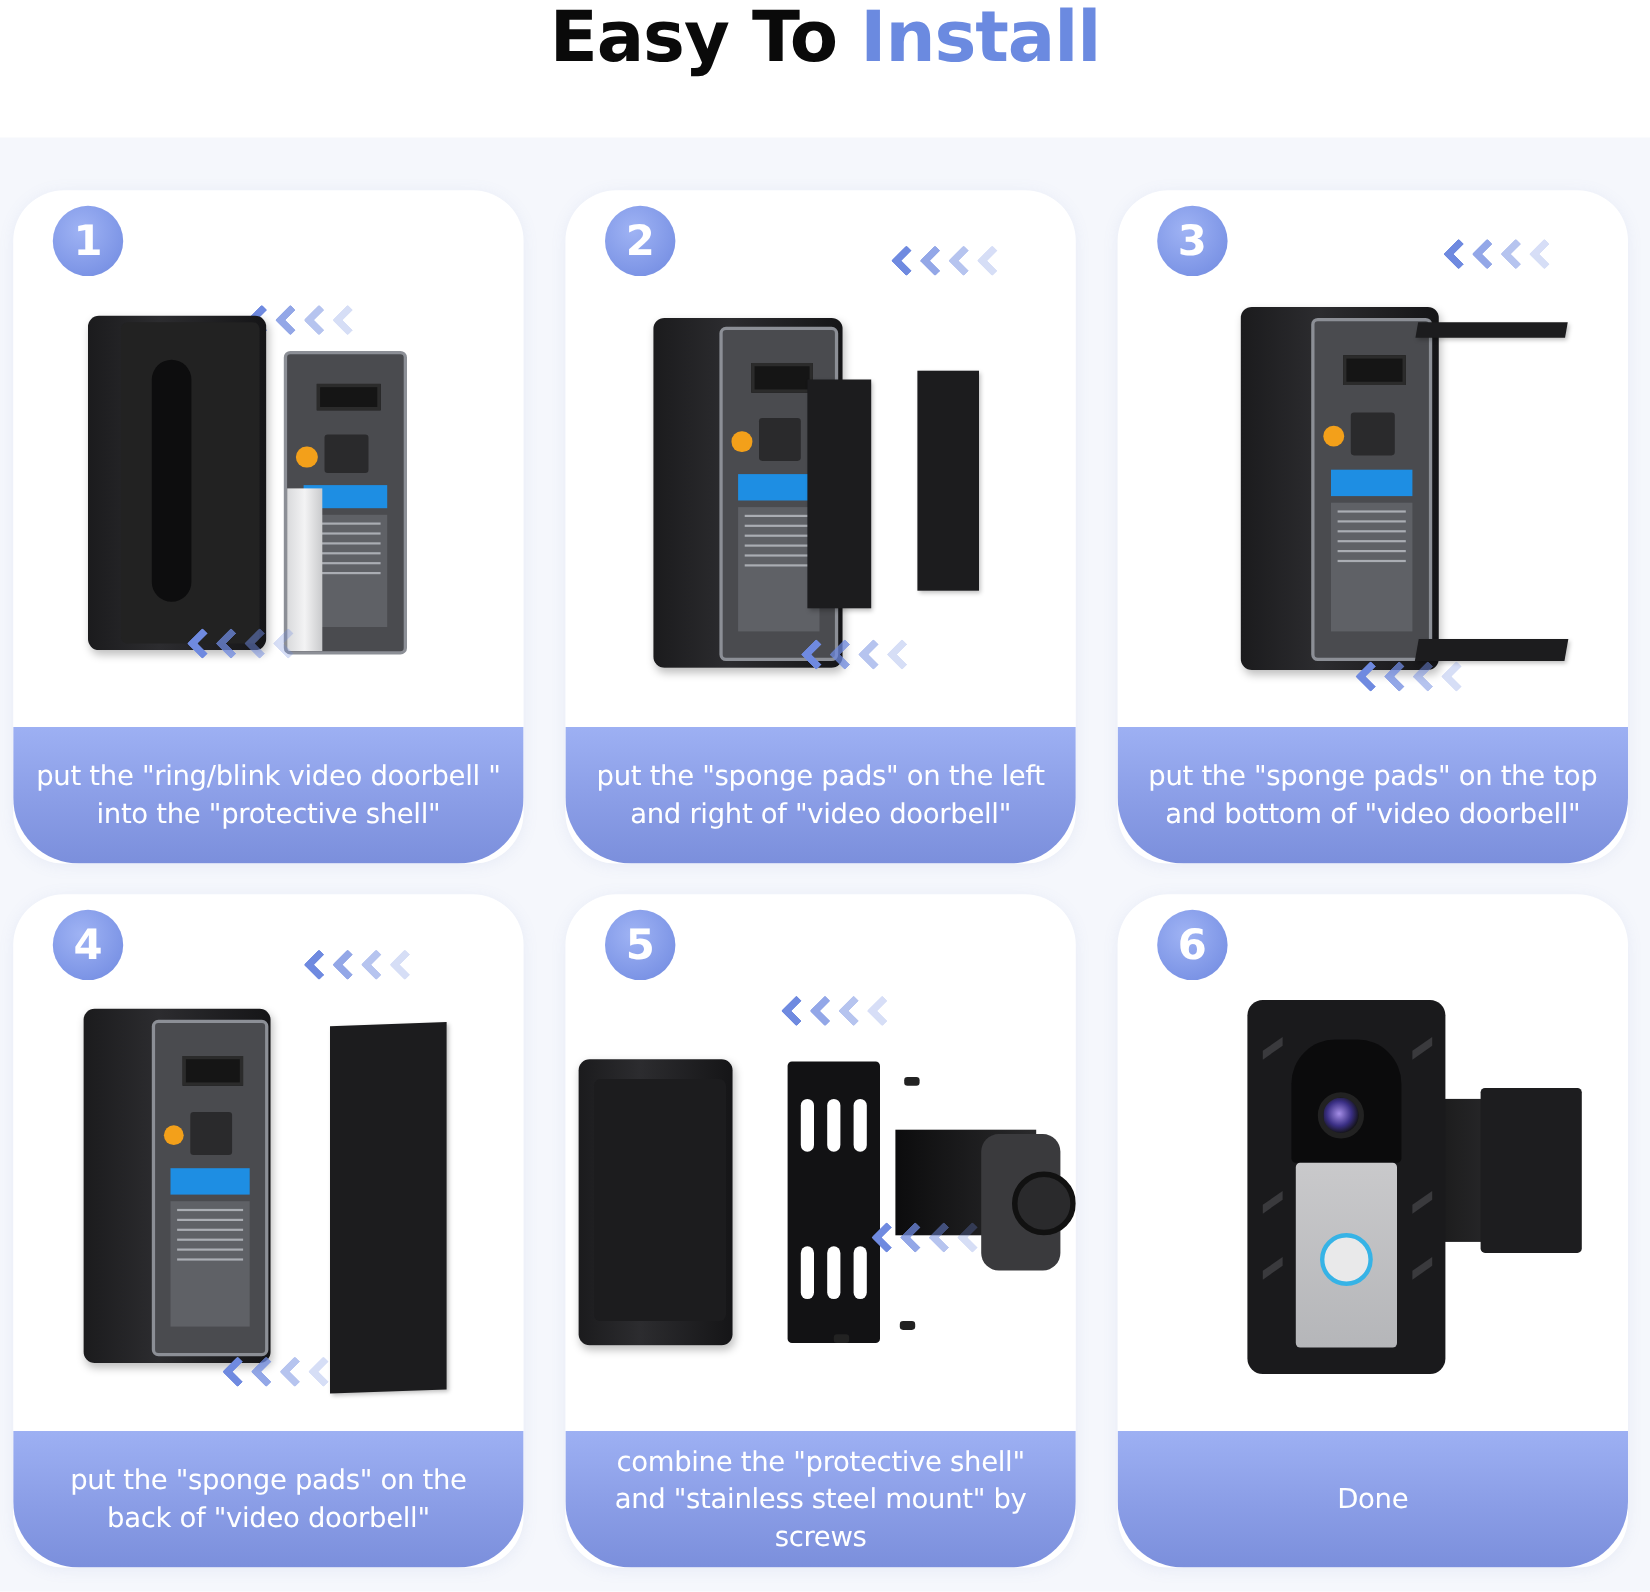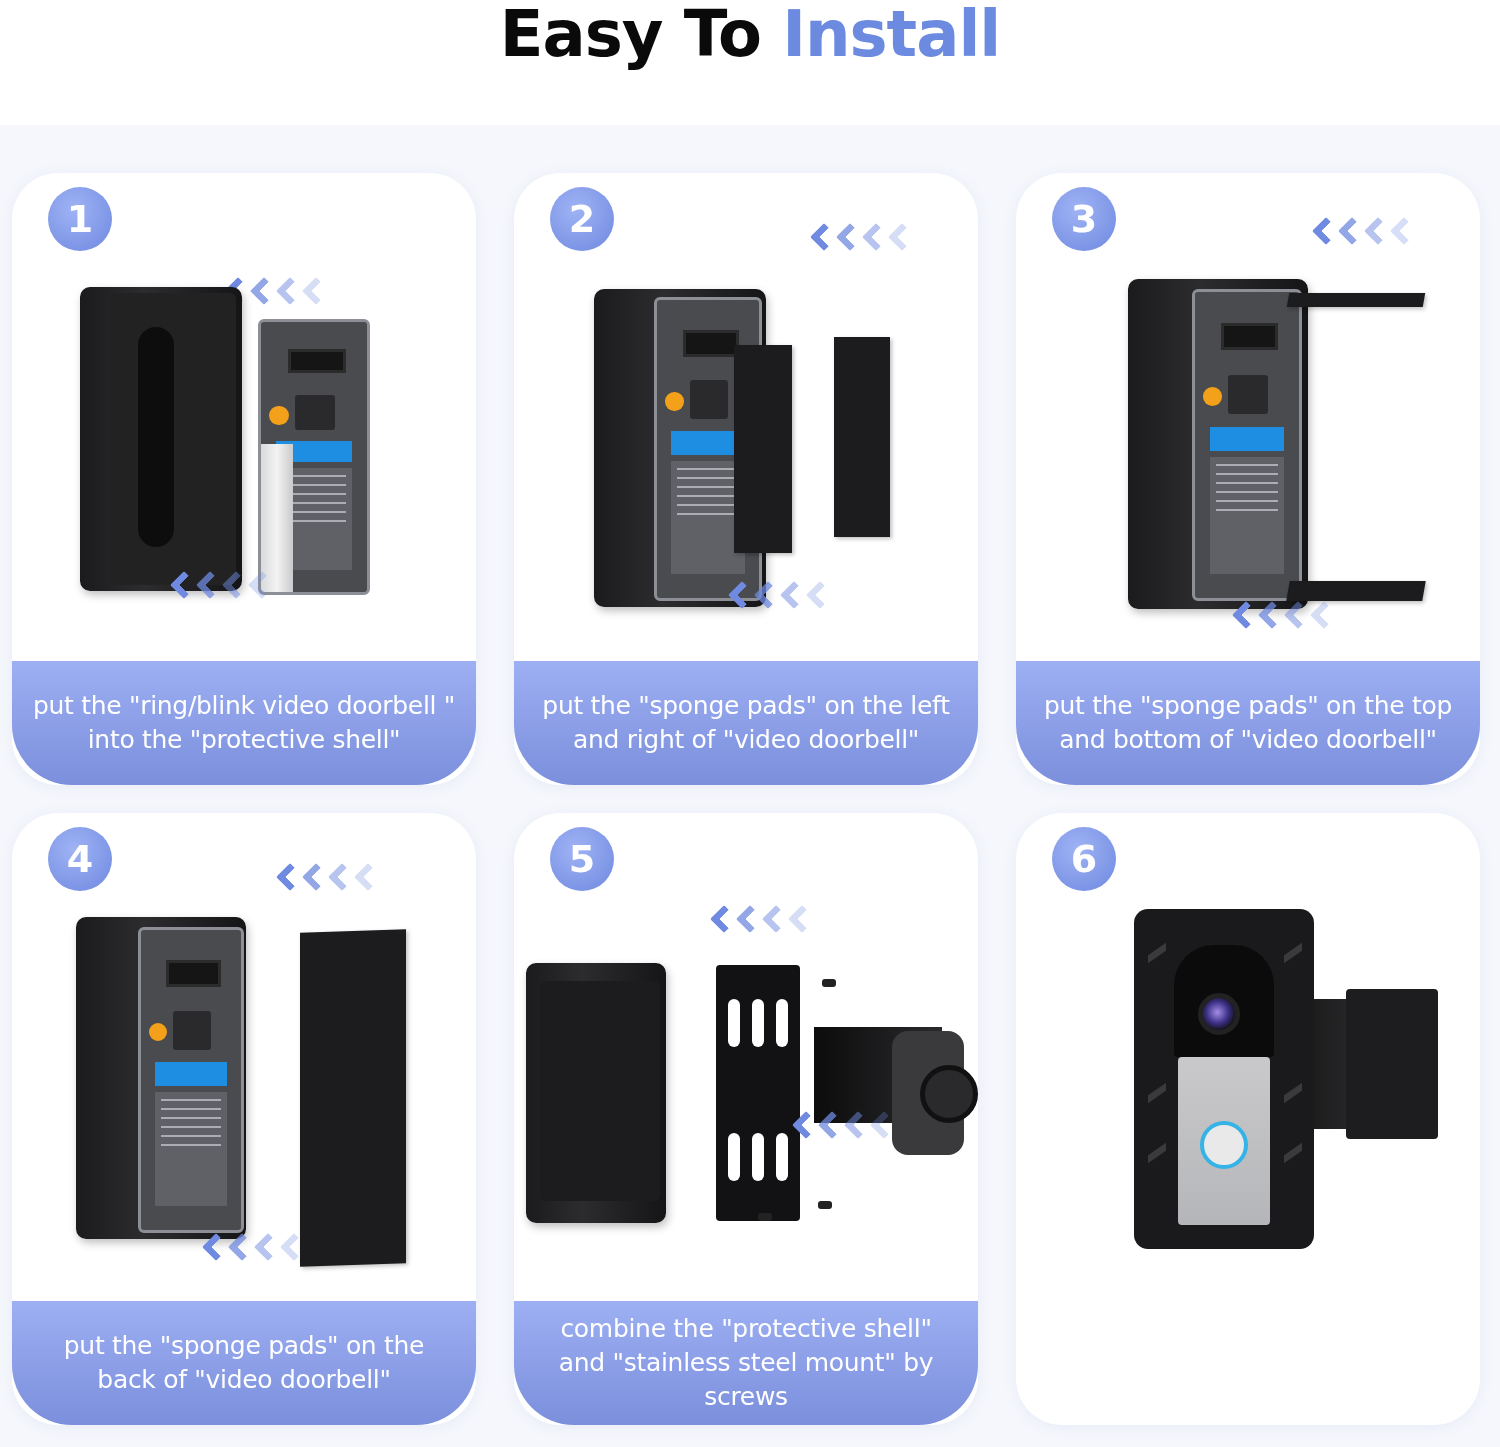--- a/index.html
+++ b/index.html
@@ -290,13 +290,14 @@
       <div class="vent" style="left:14px; top:180px;"></div>
         <div class="vent" style="left:150px; top:180px;"></div>
       <div class="vent" style="left:14px; top:240px;"></div>
         <div class="vent" style="left:150px; top:240px;"></div>
       <div class="lens-hood" style="left:40px; top:36px; width:100px; height:112px;"></div>
       <div class="lens" style="left:64px; top:84px;"></div>
       <div class="face" style="left:44px; top:148px; width:92px; height:168px;"></div>
       <div class="ring" style="left:66px; top:212px;"></div>
     </div>
   </div>
+  <div class="caption">Done</div>
 </div>
 
 </body></html>

